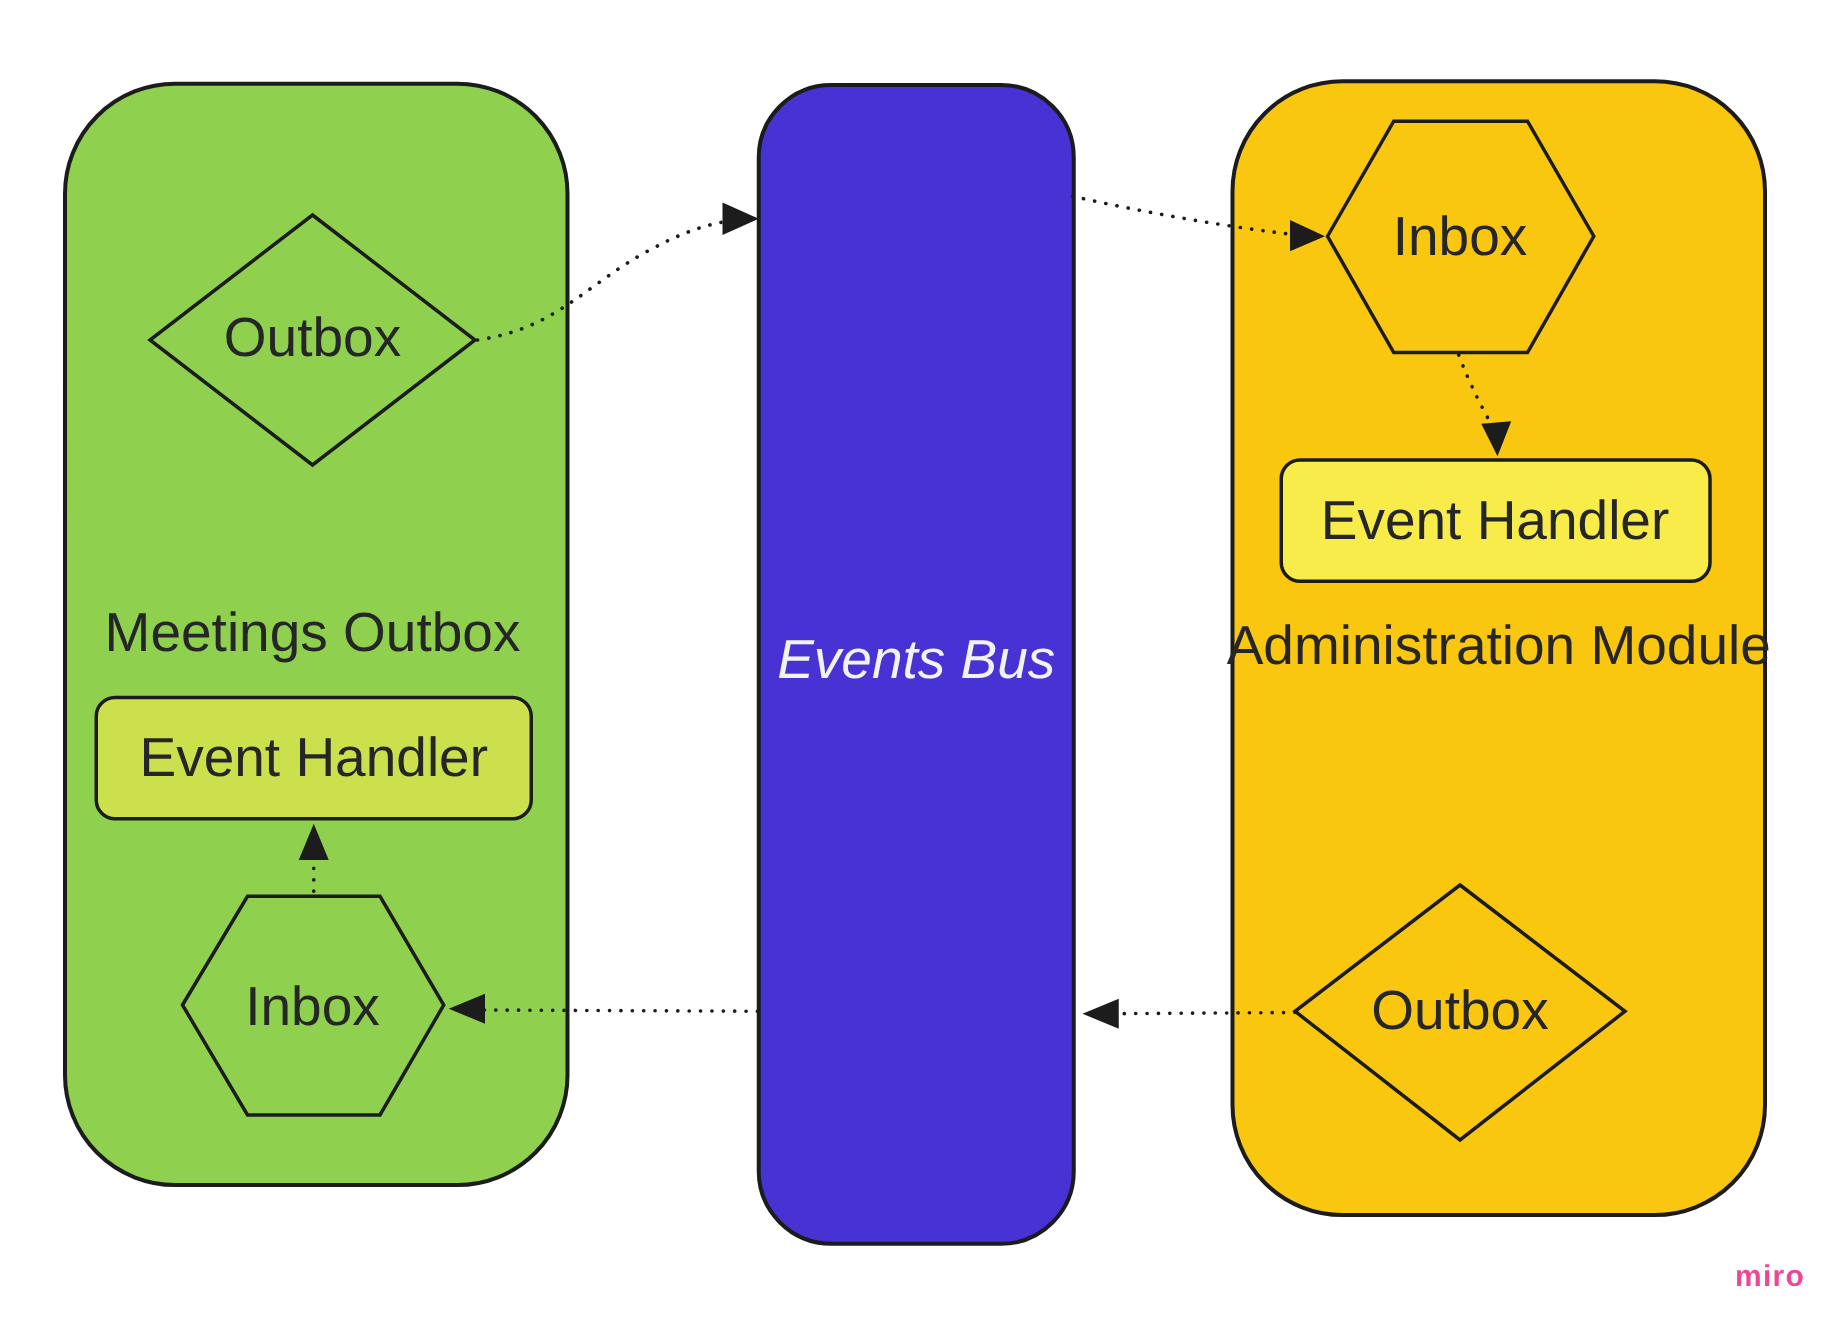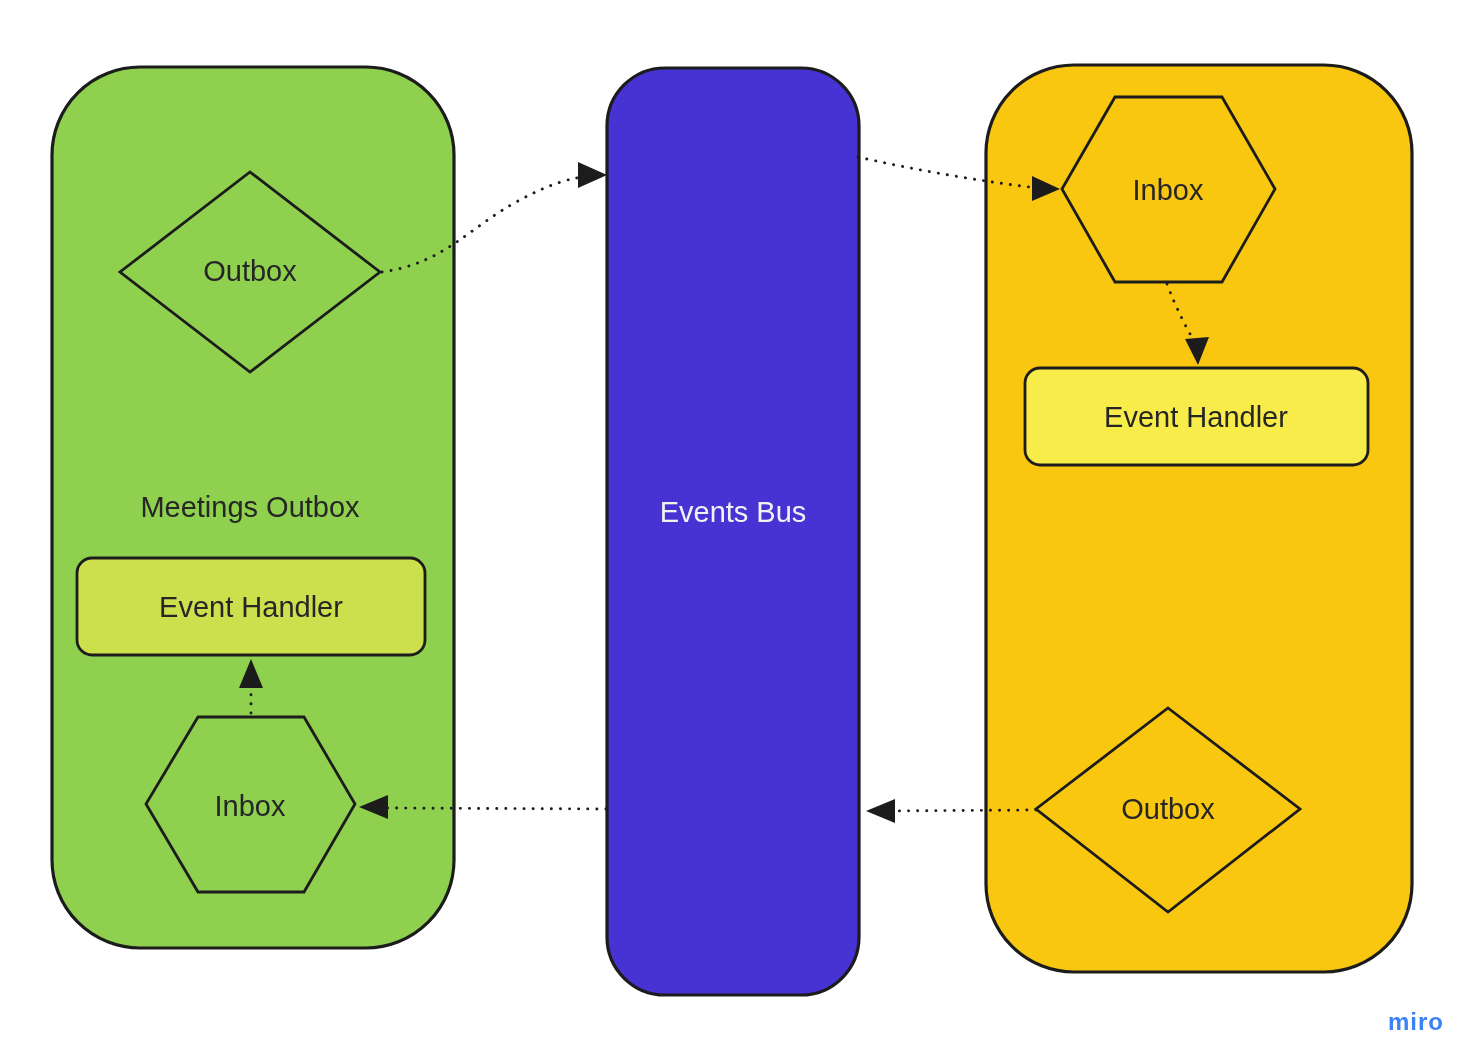--- a/index.html
+++ b/index.html
@@ -11,33 +11,33 @@
     font-family:"Liberation Sans", sans-serif;
   }
   .canvas svg{position:absolute;left:0;top:0;}
   .module{stroke:#1c1c1c;stroke-width:3.2;}
   .shape{stroke:#1c1c1c;stroke-width:2.8;}
   .conn{fill:none;stroke:#1c1c1c;stroke-width:2.9;stroke-linecap:round;stroke-dasharray:0.1 9;}
   .head{fill:#1c1c1c;stroke:none;}
   .label{
     position:absolute;
     transform:translate(-50%,-50%);
-    font-size:29px;
+    font-size:44px;
     color:#262626;
     white-space:nowrap;
     line-height:1;
   }
   .label.on-blue{color:#f2f2f2;}
   .watermark{
     position:absolute;
     left:1388px;top:1008px;
     font-size:24px;
     font-weight:bold;
     letter-spacing:1px;
-    color:#3b82f6;
+    color:#ec4899;
   }
 </style>
 </head>
 <body>
 
 <div class="canvas">
 
   <svg width="1468" height="1064" viewBox="0 0 1468 1064">
 
     <rect class="module" x="52" y="67" width="402" height="881" rx="88" fill="#8FD14F"></rect>
@@ -84,24 +84,25 @@
   </svg>
 
   <div class="label" style="left:250px;top:271px;">Outbox</div>
 
   <div class="label" style="left:250px;top:507px;">Meetings Outbox</div>
 
   <div class="label" style="left:251px;top:607px;">Event Handler</div>
 
   <div class="label" style="left:250px;top:806px;">Inbox</div>
 
-  <div class="label on-blue" style="left:733px;top:512px;">Events Bus</div>
+  <div class="label on-blue" style="left:733px;top:528px;font-style:italic;">Events Bus</div>
 
   <div class="label" style="left:1168px;top:190px;">Inbox</div>
 
   <div class="label" style="left:1196px;top:417px;">Event Handler</div>
 
+  <div class="label" style="left:1199px;top:517px;">Administration Module</div>
 
   <div class="label" style="left:1168px;top:809px;">Outbox</div>
 
   <div class="watermark">miro</div>
 
 </div>
 
 </body></html>

